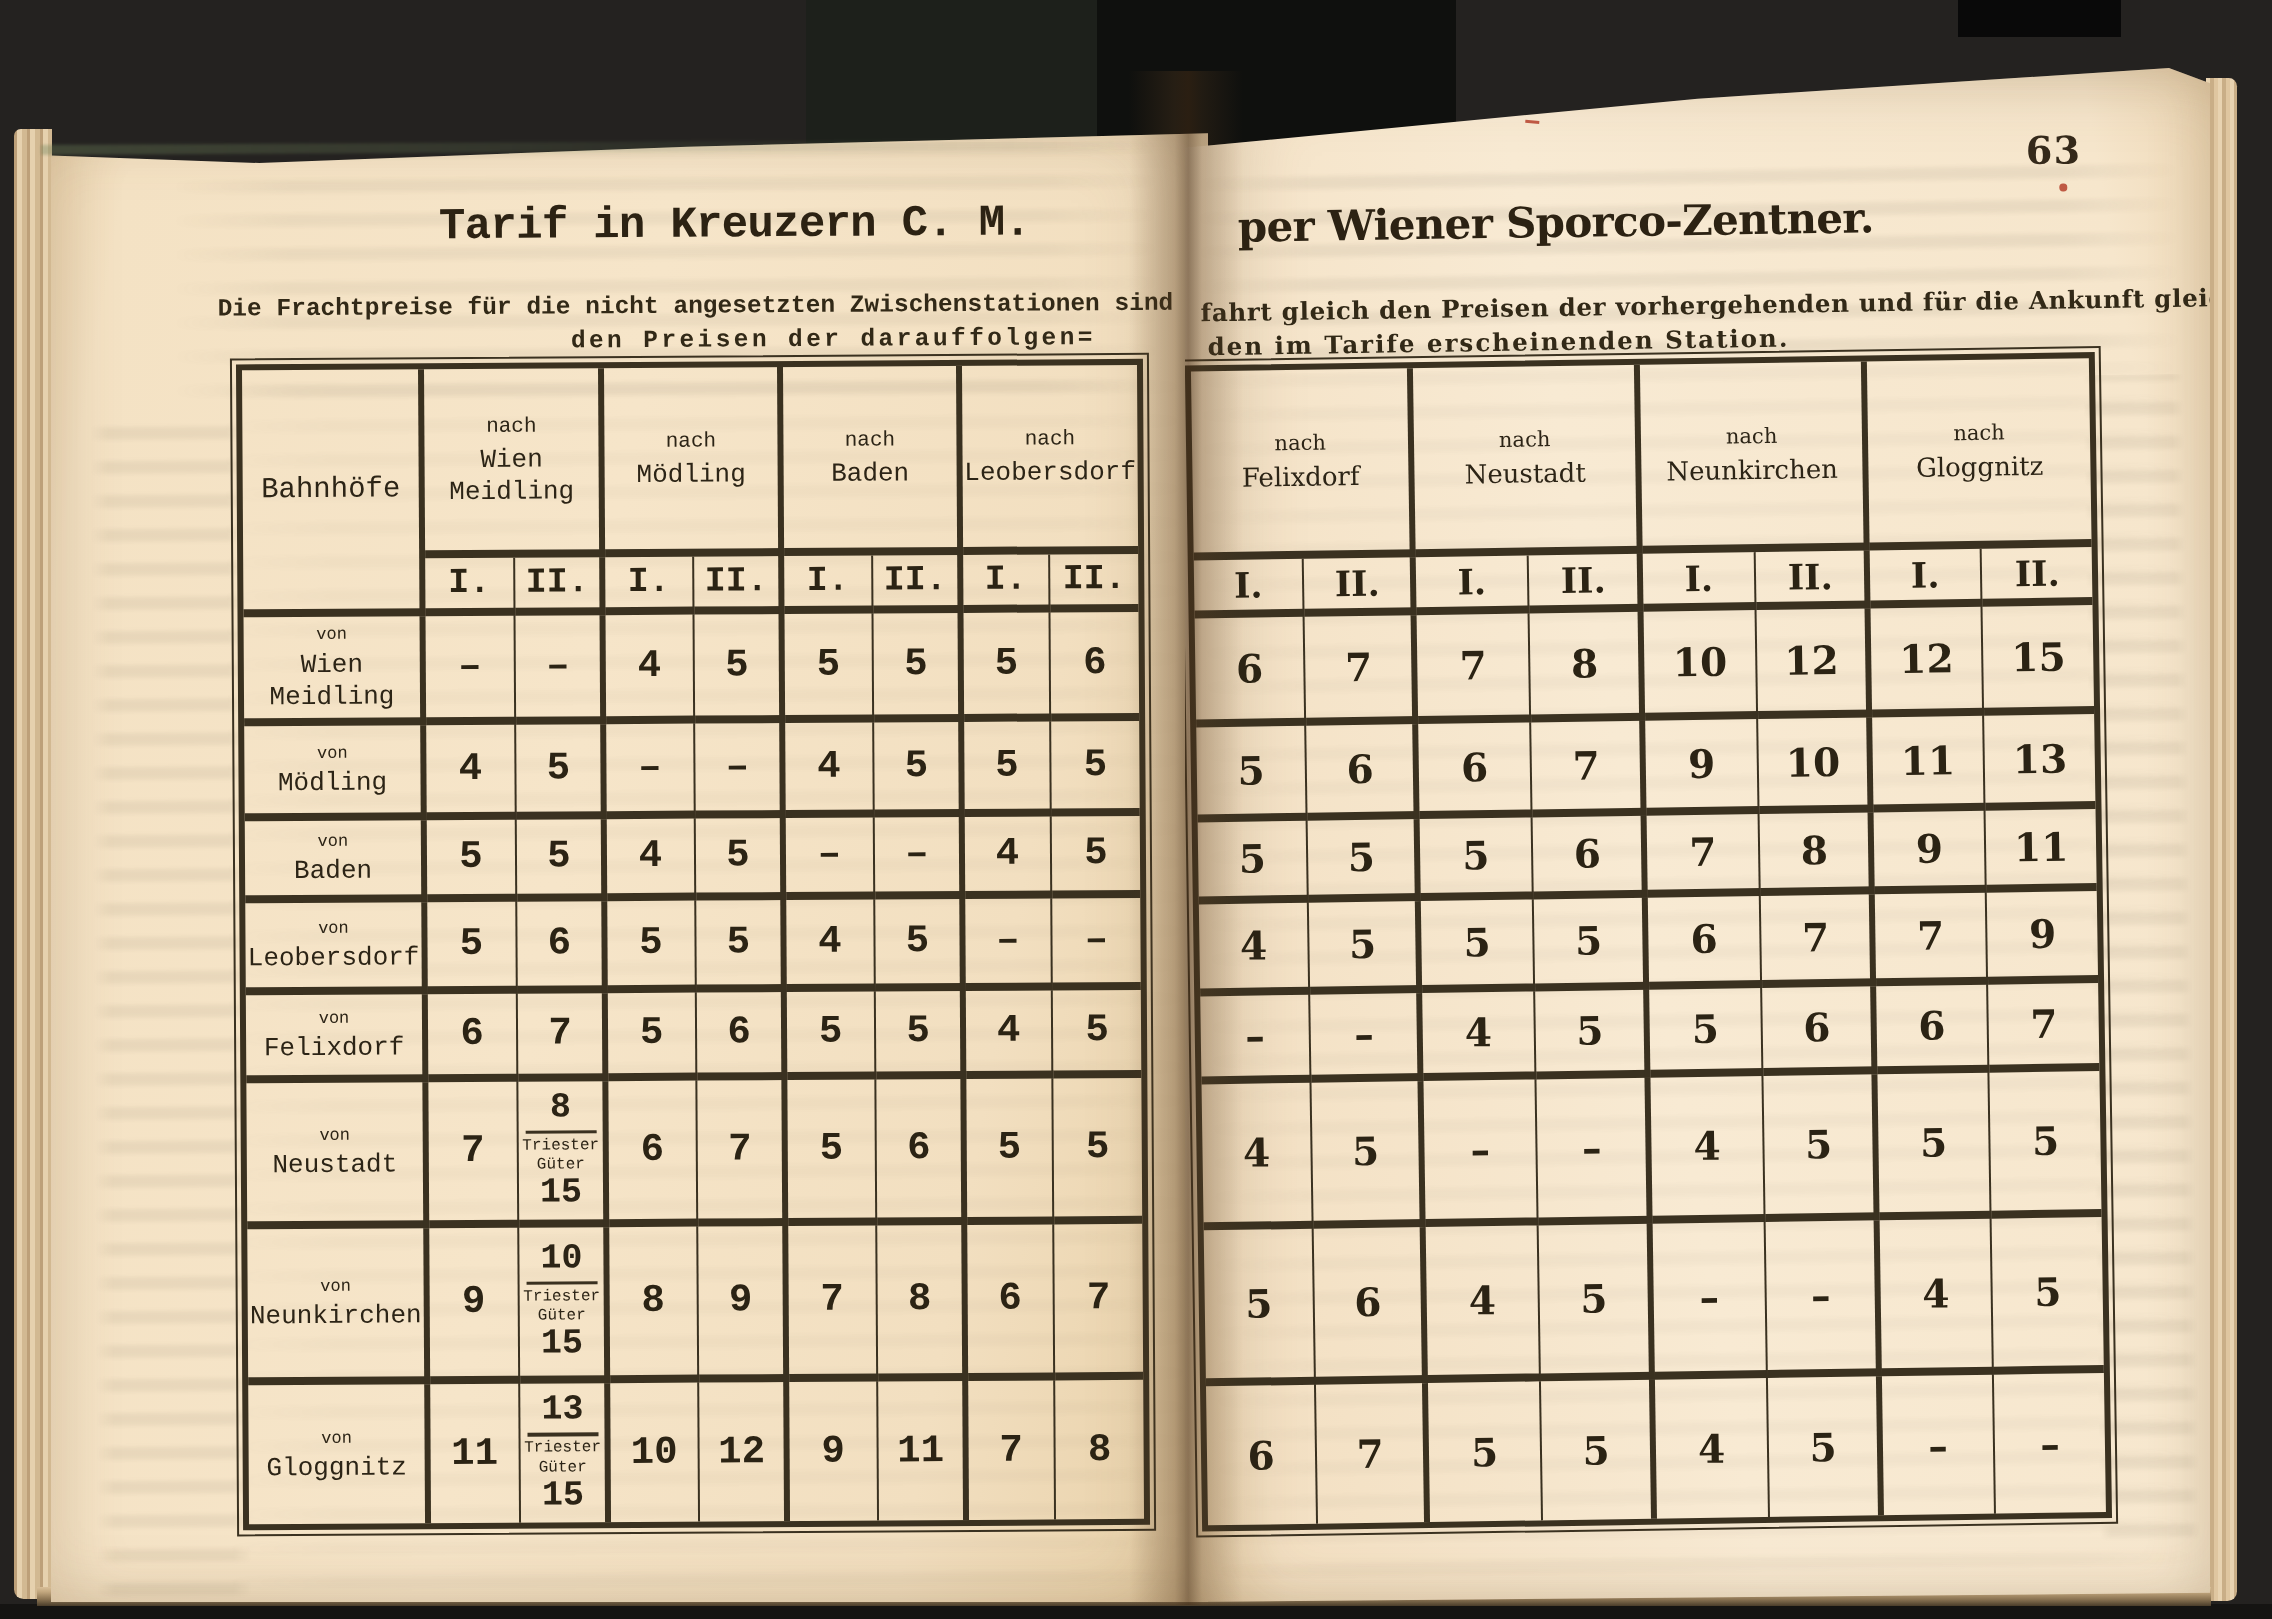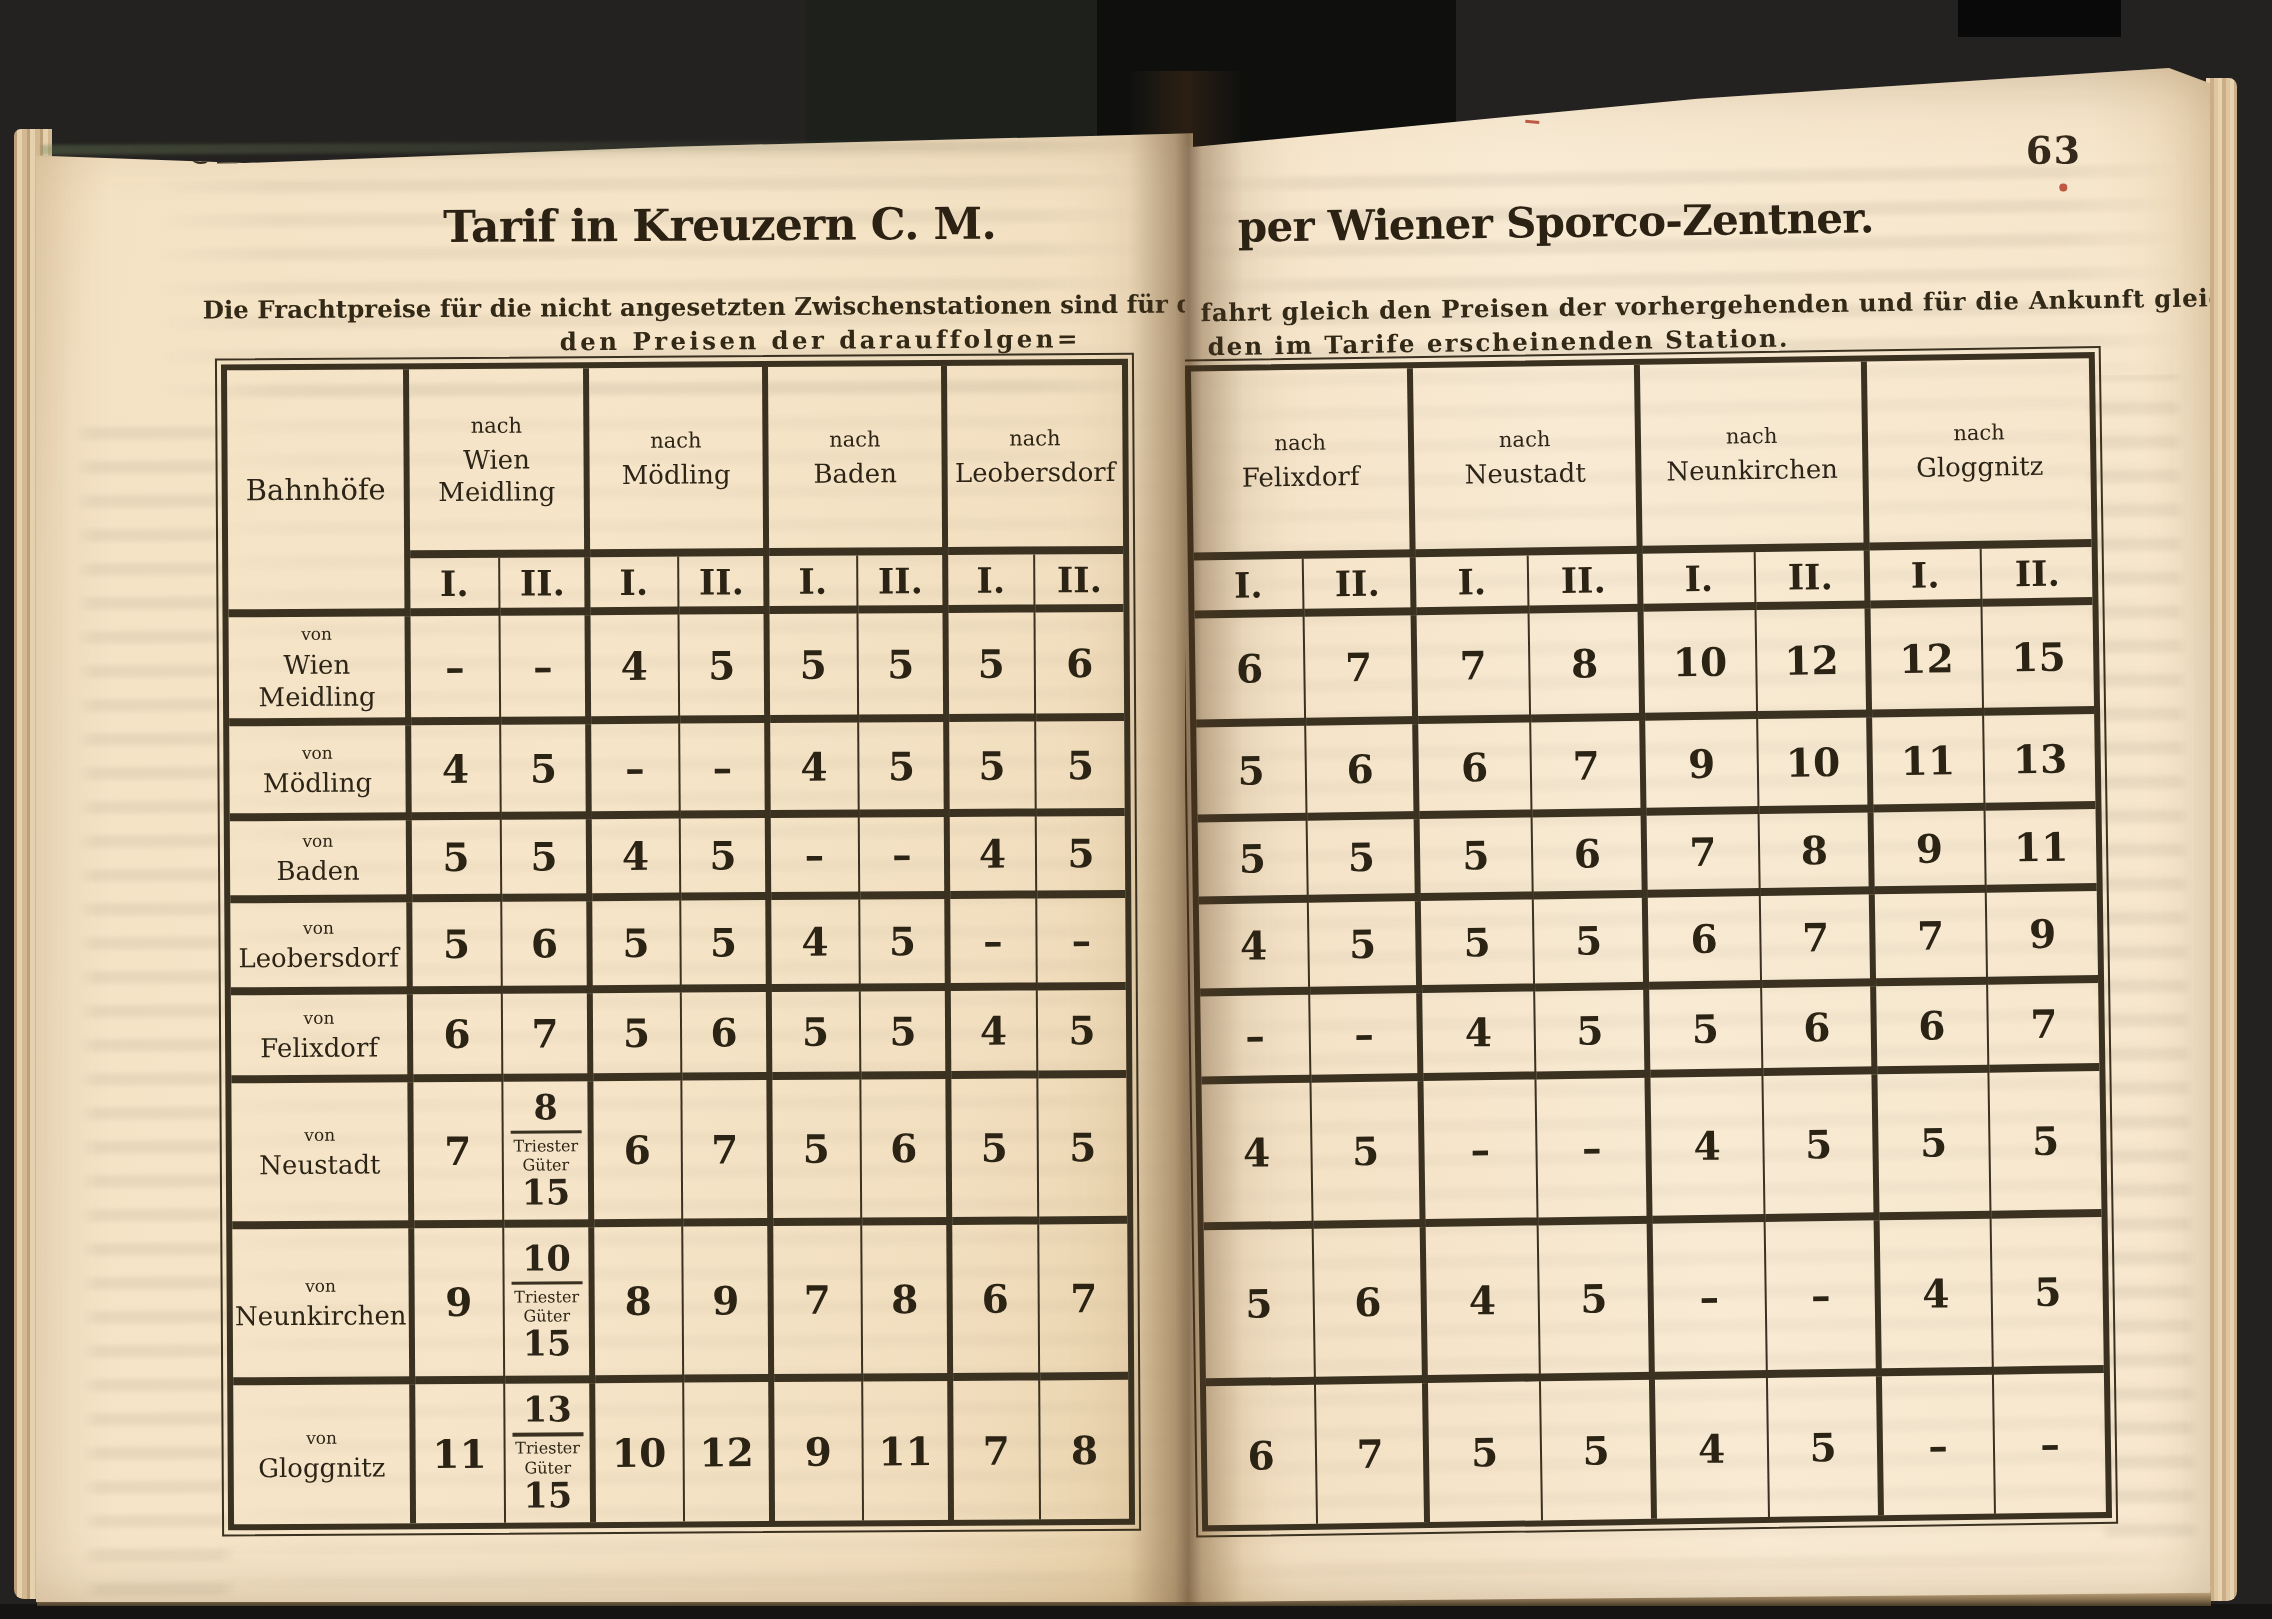--- a/index.html
+++ b/index.html
@@ -24,24 +24,24 @@
   
   #edgeL{left:13.6px;top:129px;width:38px;height:1470px;border-radius:6.8px 0 0 9.5px;
          background:repeating-linear-gradient(90deg,#bda079 0 3.4px,#e6d1ae 3.4px 8.2px,#d2b archive992 8.2px 13px);
          background:repeating-linear-gradient(90deg,#bda079 0 3.4px,#e6d1ae 3.4px 8.2px,#d2b992 8.2px 13px);}
   #edgeR{left:2206px;top:78px;width:31px;height:1523px;border-radius:0 8.2px 9.5px 0;
          background:repeating-linear-gradient(90deg,#e8d3b1 0 4.1px,#c9ae87 4.1px 8.2px,#dfc6a0 8.2px 12.2px);}
   #edgeB{left:37px;top:1587px;width:2174px;height:19px;
          background:linear-gradient(0deg,#4a3d2a 0%,#8a7352 35%,#c3a87f 75%,#d9bf99 100%);}
 
   
-  #pL{left:36px;top:117px;width:1157px;height:1485px;
+  #pL{left:51px;top:117px;width:1157px;height:1485px;
       background:linear-gradient(100deg,#ecd6b2 0%,#f4e2c4 6%,#f6e5c9 45%,#f2dfc0 78%,#e9d2ab 97%);
       clip-path:polygon(0 2.6%,18% 3.1%,55% 2.0%,100% 1.1%,100% 100%,0 100%);
-      box-shadow:inset -48px 8.2px 75px rgba(116,80,42,.22), inset 20.4px 0 54px rgba(120,85,45,.15);}
+      box-shadow:inset -48px 8.2px 75px rgba(116,80,42,.22), inset 20.4px 0 54px rgba(120,85,45,.15);font-family:Liberation Mono, monospace;}
   #pR{left:1185px;top:68px;width:1025px;height:1534px;
       background:linear-gradient(260deg,#eed8b6 0%,#f6e6cc 10%,#f8ead3 55%,#f3e0c3 92%,#ead3ad 100%);
       clip-path:polygon(0 5.2%,50% 2.0%,96% 0,100% 1.0%,100% 99.4%,0 100%);
       box-shadow:inset 48px 9.5px 75px rgba(116,80,42,.22), inset -17.7px 0 48px rgba(120,85,45,.16);}
   #pLc,#pRc{position:absolute;inset:0;}
   #pLc{transform:rotate(-0.35deg);}
   #pRc{transform:rotate(-0.85deg);transform-origin:50% 55%;}
   #deckle{left:41px;top:142px;width:1109px;height:9.5px;filter:blur(1.4px);transform:rotate(-0.3deg);
           background:linear-gradient(90deg,rgba(108,128,88,.38),rgba(108,128,88,.12) 60%,rgba(0,0,0,0));}
   #spine{left:1129px;top:71px;width:114px;height:1534px;

